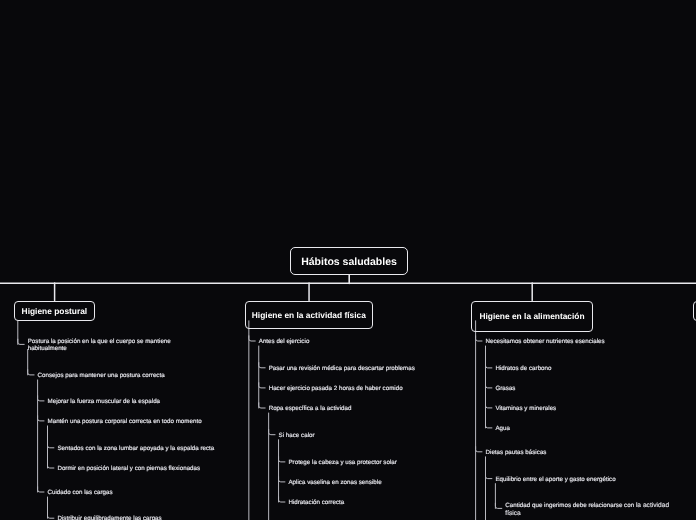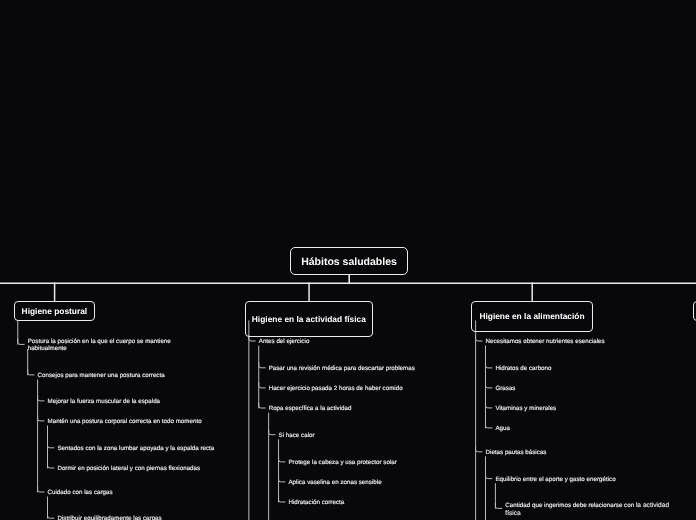--- a/index.html
+++ b/index.html
@@ -86,21 +86,21 @@
       <path d="M495.4,483.6 L495.4,508.4" fill="none" stroke="#b9b9c0" stroke-width="1" stroke-linecap="round"></path>
       <path d="M475.6,320.8 L475.6,524" fill="none" stroke="#b9b9c0" stroke-width="1" stroke-linecap="round"></path>
     </svg>
   <div id="nodes">
       <div class="node-box root-box" style="left: 290px; top: 246.9px; width: 118px; height: 27.8px;">
         <span>Hábitos saludables</span>
       </div>
       <div class="node-box branch-box" style="left: 13.9px; top: 300.6px; width: 81px; height: 20.2px;">
         <span>Higiene postural</span>
       </div>
-      <div class="node-box branch-box" style="left: 244.6px; top: 300.6px; width: 128.5px; height: 36px;">
+      <div class="node-box branch-box" style="left: 244.6px; top: 300.6px; width: 128.5px; height: 28px;">
         <span>Higiene en la actividad física</span>
       </div>
       <div class="node-box branch-box" style="left: 471.3px; top: 300.6px; width: 121.4px; height: 31px;">
         <span>Higiene en la alimentación</span>
       </div>
       <div class="node-box branch-box" style="left: 693px; top: 300.6px; width: 100px; height: 20.2px;">
         <span></span>
       </div>
       <div class="leaf" style="left: 27.7px; top: 337.95px; visibility: visible;"><span>Postura la posición en la que el cuerpo se mantiene habitualmente</span></div>
       <div class="leaf" style="left: 37.6px; top: 371.95px; visibility: visible;"><span>Consejos para mantener una postura correcta</span></div>

